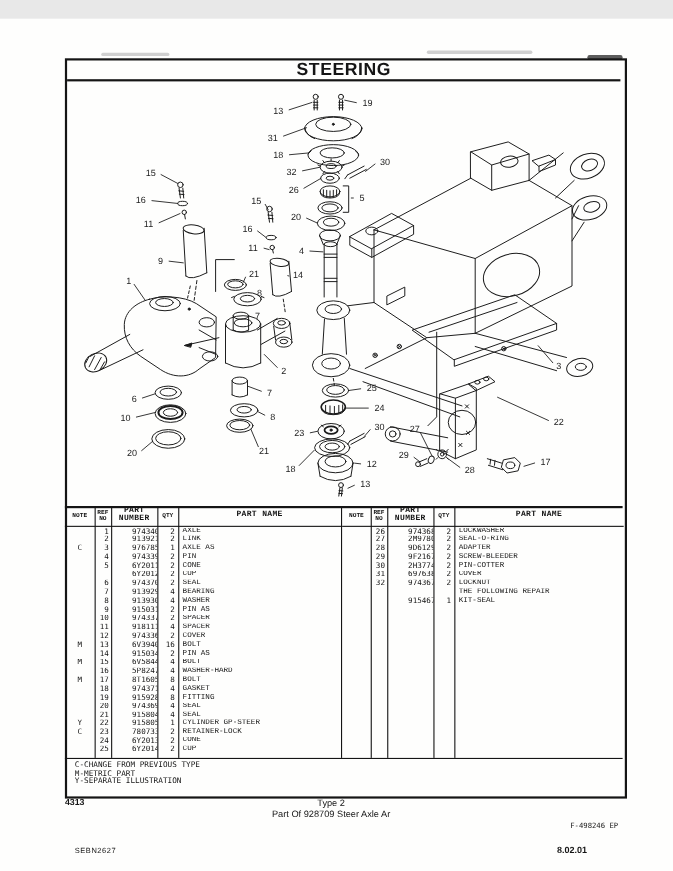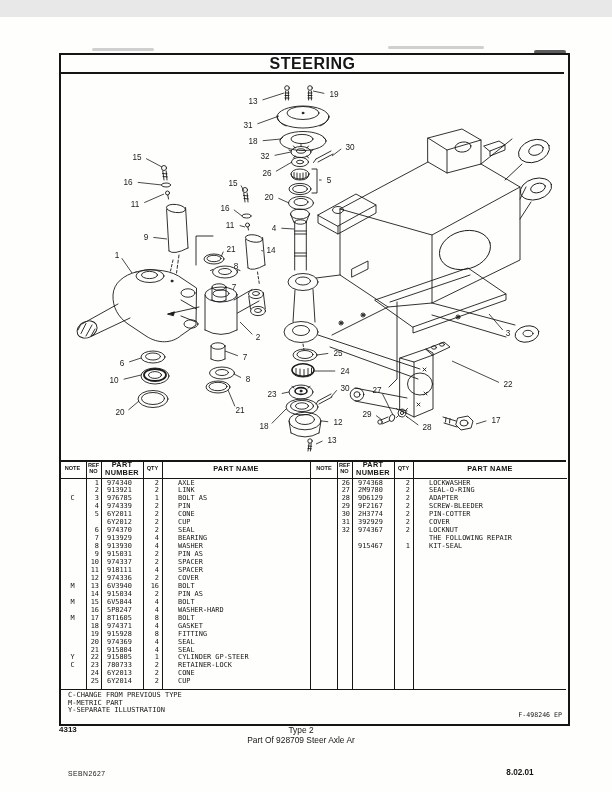--- a/index.html
+++ b/index.html
@@ -9,39 +9,39 @@
   .frame{position:absolute;left:59px;top:36px;width:507px;height:669px;border:2px solid #151515;}
   .titlebar{position:absolute;left:61px;top:38px;width:503px;height:17px;border-bottom:2.5px solid #151515;
             display:flex;align-items:center;justify-content:center;}
   .titlebar span{font-weight:bold;font-size:16px;letter-spacing:.5px;}
   svg.diagram{position:absolute;left:59px;top:56px;}
   .hline{position:absolute;background:#151515;height:1.5px;}
   
   .ptable{position:absolute;top:443px;height:229px;font-family:"DejaVu Sans Mono",monospace;}
   .ptable .vline{position:absolute;top:0;bottom:0;width:1px;background:#151515;}
   .ptable .hdr{position:absolute;top:0;height:18px;display:flex;align-items:center;justify-content:center;
-               text-align:center;font-family:Liberation Sans, sans-serif;font-weight:bold;
+               text-align:center;font-family:Liberation Mono, monospace;font-weight:bold;
                white-space:pre-line;line-height:1.04;}
   .hdr.small{font-size:5.6px;}
   .hdr.big{font-size:7.3px;letter-spacing:.3px;}
   .hdrline{position:absolute;left:0;right:0;top:18px;height:1.2px;background:#151515;}
   .rows{position:absolute;left:0;right:0;top:19.5px;}
   .prow{display:grid;height:7.96px;line-height:7.96px;font-size:6.9px;}
   .ptable.left .prow{grid-template-columns:27px 15px 42px 19px auto;}
   .ptable.right .prow{grid-template-columns:26px 15px 42px 19px auto;}
   .pc{overflow:hidden;white-space:nowrap;}
   .pc-note{text-align:center;}
   .pc-ref{text-align:right;padding-right:2px;}
-  .pc-pn{padding-left:6px;}
+  .pc-pn{padding-left:19px;}
   .pc-qty{text-align:right;padding-right:3px;}
-  .pc-name{padding-left:16px;}
+  .pc-name{padding-left:4px;font-family:Liberation Mono, monospace;}
   .ptable.right{border-left:1.2px solid #151515;}
   .legend{position:absolute;left:68px;top:675px;font-family:"DejaVu Sans Mono",monospace;
           font-size:7px;line-height:7.6px;}
-  .formref{position:absolute;left:410px;top:694px;width:152px;text-align:right;
+  .formref{position:absolute;left:410px;top:730px;width:152px;text-align:right;
            font-family:"DejaVu Sans Mono",monospace;font-size:6.6px;}
   .f-code{position:absolute;left:59px;top:708px;font-weight:bold;font-size:8px;}
   .f-center{position:absolute;left:106px;top:708px;width:390px;text-align:center;line-height:10px;}
   .f-title{font-weight:bold;font-size:9.3px;}
   .f-sub{font-size:8.4px;}
   .f-doc{position:absolute;left:68px;top:753px;font-size:6.8px;letter-spacing:.5px;}
   .f-date{position:absolute;left:480px;top:751px;width:80px;text-align:center;font-weight:bold;font-size:8.2px;}
 </style>
 </head>
 <body>
@@ -423,21 +423,21 @@
           <div class="pc pc-ref">2</div>
           <div class="pc pc-pn">913921</div>
           <div class="pc pc-qty">2</div>
           <div class="pc pc-name">LINK</div>
         </div>
         <div class="prow">
           <div class="pc pc-note">C</div>
           <div class="pc pc-ref">3</div>
           <div class="pc pc-pn">976785</div>
           <div class="pc pc-qty">1</div>
-          <div class="pc pc-name">BOLT AS</div>
+          <div class="pc pc-name">AXLE AS</div>
         </div>
         <div class="prow">
           <div class="pc pc-note"></div>
           <div class="pc pc-ref">4</div>
           <div class="pc pc-pn">974339</div>
           <div class="pc pc-qty">2</div>
           <div class="pc pc-name">PIN</div>
         </div>
         <div class="prow">
           <div class="pc pc-note"></div>
@@ -641,21 +641,21 @@
         <div class="prow">
           <div class="pc pc-note"></div>
           <div class="pc pc-ref">30</div>
           <div class="pc pc-pn">2H3774</div>
           <div class="pc pc-qty">2</div>
           <div class="pc pc-name">PIN-COTTER</div>
         </div>
         <div class="prow">
           <div class="pc pc-note"></div>
           <div class="pc pc-ref">31</div>
-          <div class="pc pc-pn">392929</div>
+          <div class="pc pc-pn">697638</div>
           <div class="pc pc-qty">2</div>
           <div class="pc pc-name">COVER</div>
         </div>
         <div class="prow">
           <div class="pc pc-note"></div>
           <div class="pc pc-ref">32</div>
           <div class="pc pc-pn">974367</div>
           <div class="pc pc-qty">2</div>
           <div class="pc pc-name">LOCKNUT</div>
         </div>

